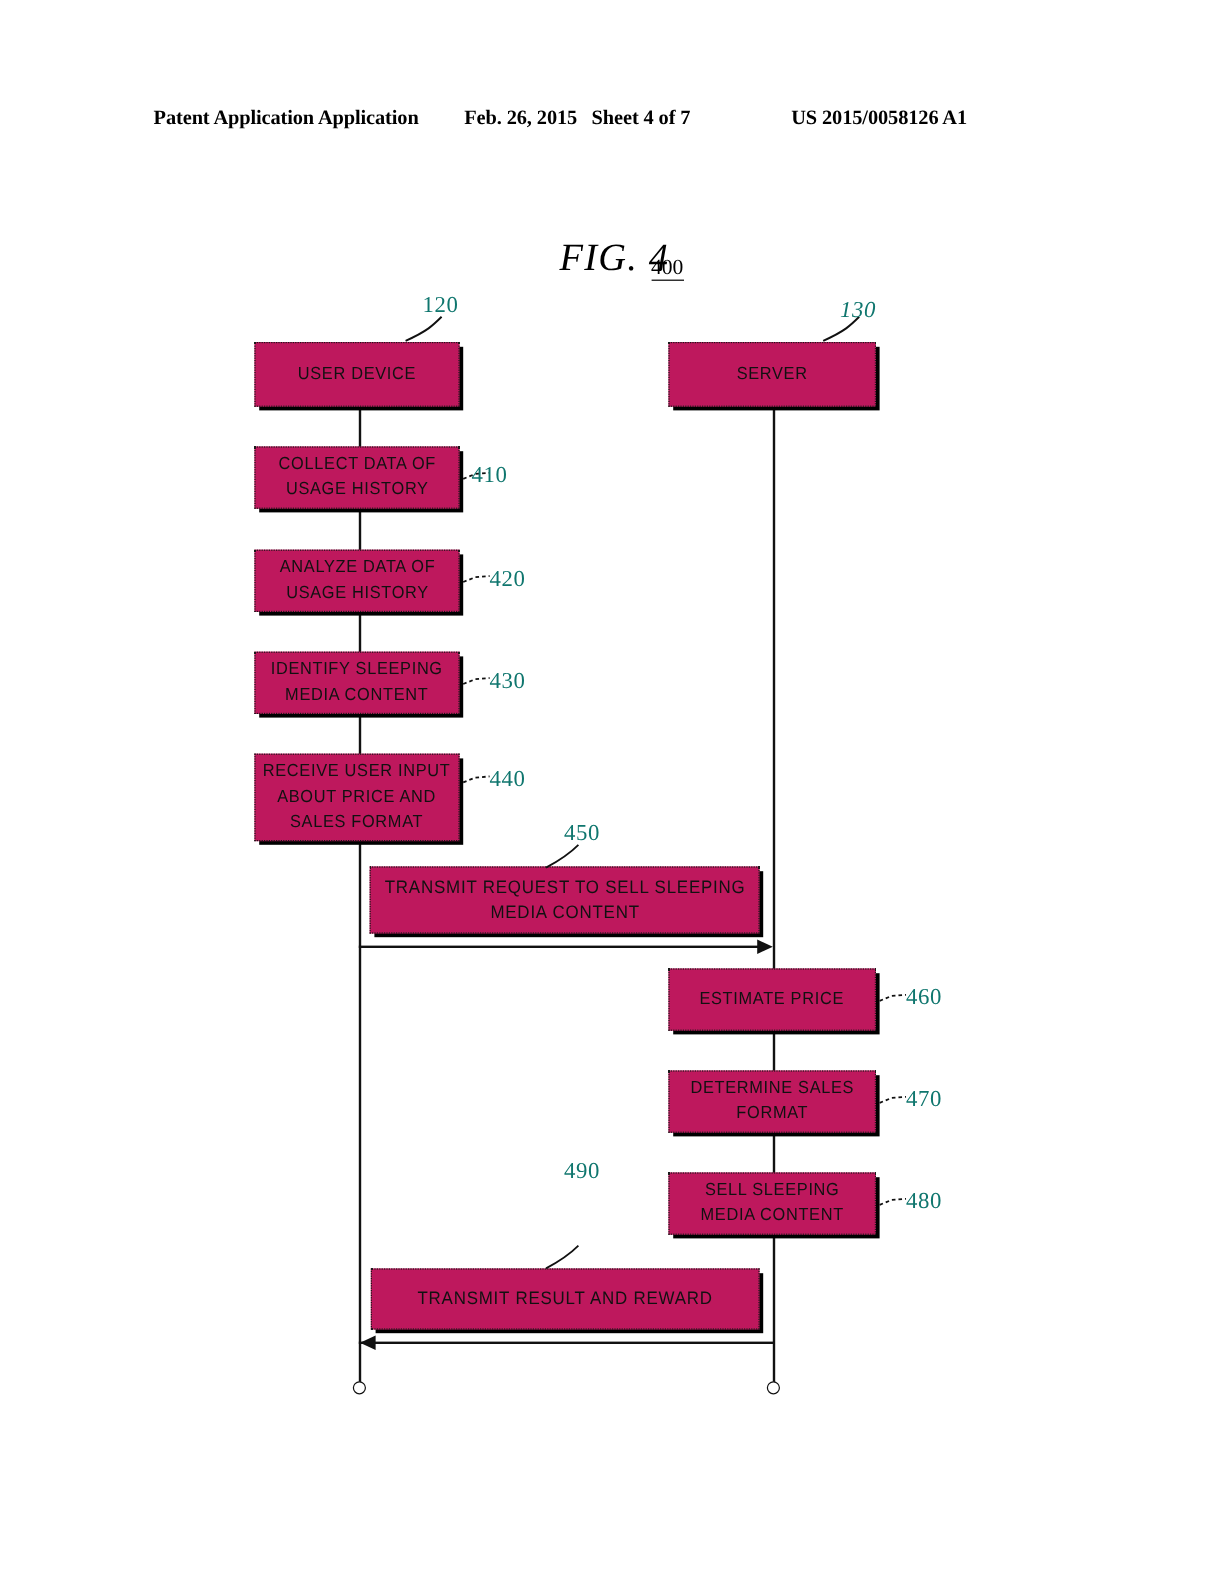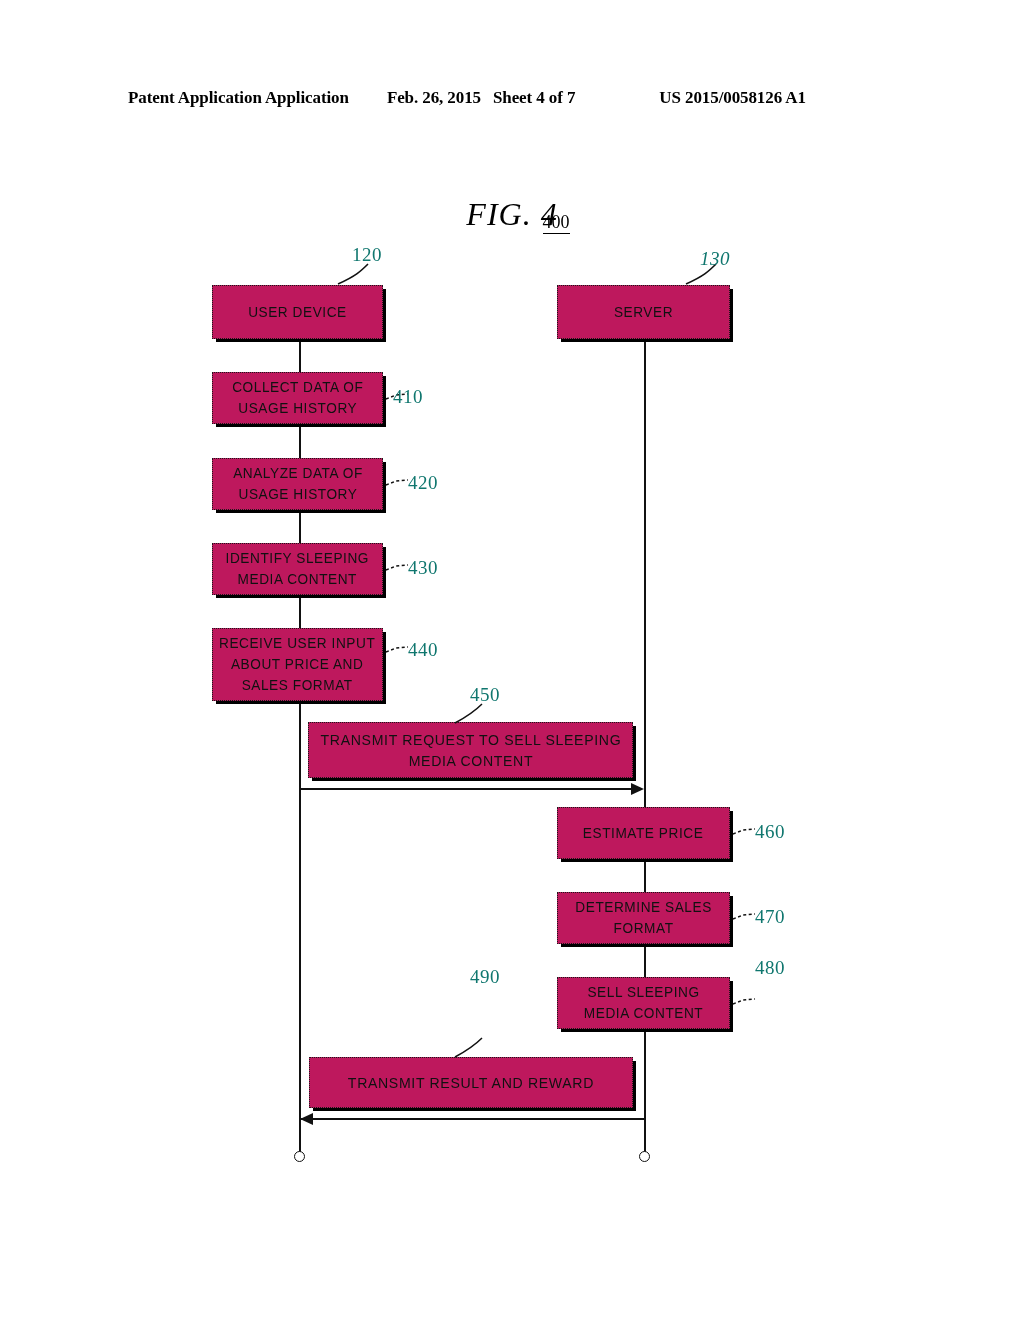--- a/index.html
+++ b/index.html
@@ -246,21 +246,21 @@
   </div>
   <div class="refnum" style="left:755px; top:906px;">470</div>
   <svg class="leader" style="left:733px; top:910px; width:24px; height:12px;">
     <path d="M0,9 L10,5 L22,4" stroke="#111" stroke-width="1.5" fill="none" stroke-dasharray="3,2.5"></path>
   </svg>
 
   <div class="dbox" style="left:557px; top:977px; width:173px; height:52px;">
     <span class="btext">SELL SLEEPING
 MEDIA CONTENT</span>
   </div>
-  <div class="refnum" style="left:755px; top:957px;">480</div>
+  <div class="refnum" style="left:755px; top:991px;">480</div>
   <svg class="leader" style="left:733px; top:995px; width:24px; height:12px;">
     <path d="M0,9 L10,5 L22,4" stroke="#111" stroke-width="1.5" fill="none" stroke-dasharray="3,2.5"></path>
   </svg>
 
   <div class="dbox wide" style="left:309px; top:1057px; width:324px; height:51px;">
     <span class="btext">TRANSMIT RESULT AND REWARD</span>
   </div>
   <div class="refnum" style="left:470px; top:966px;">490</div>
   <svg class="leader" style="left:452px; top:1037px; width:32px; height:24px;">
     <path d="M30,1 C24,7 18,12 3,20" stroke="#111" stroke-width="1.5" fill="none"></path>

